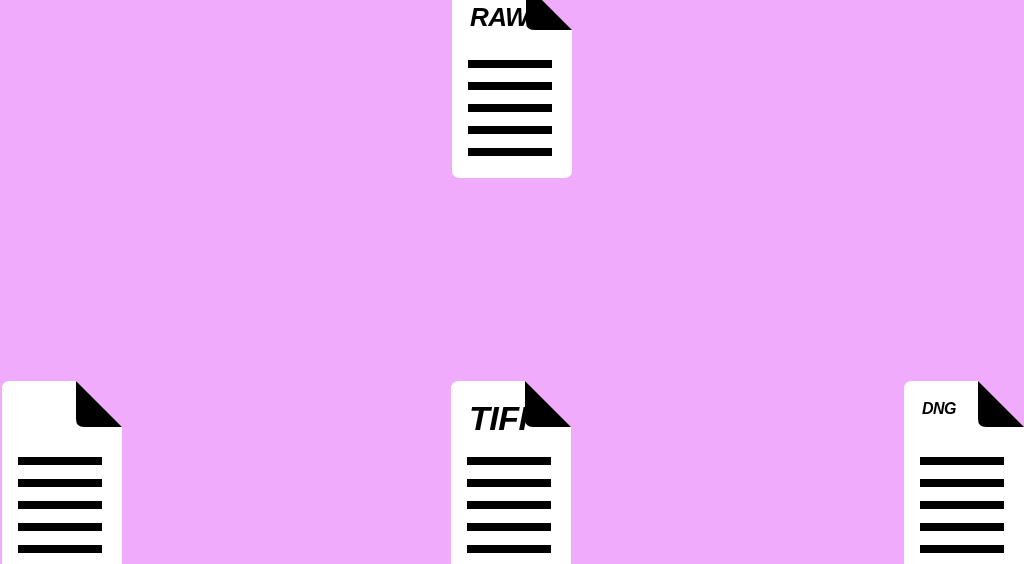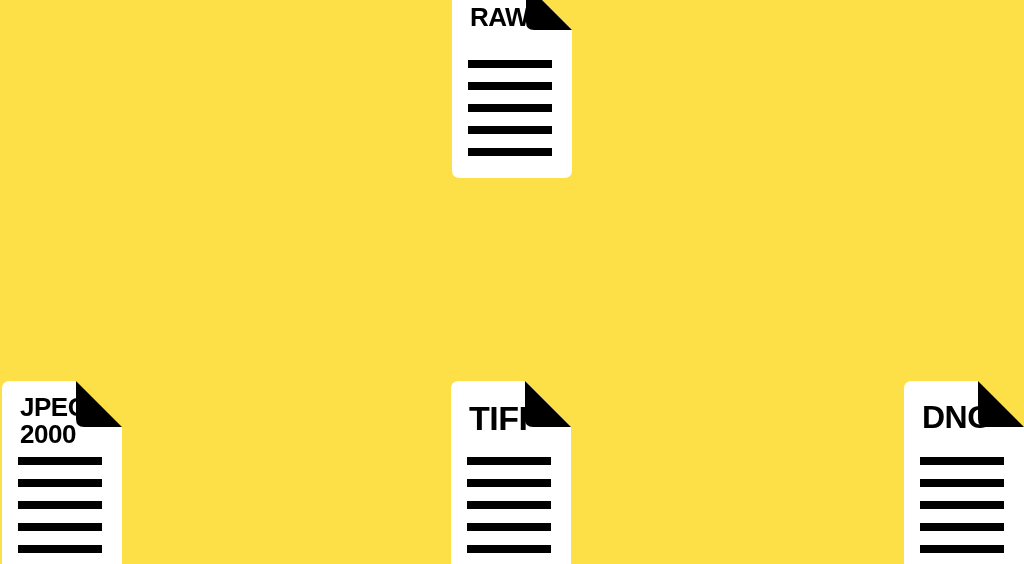--- a/index.html
+++ b/index.html
@@ -14,21 +14,22 @@
     overflow: hidden;
     font-family: "Liberation Sans", sans-serif;
     background: #000000;
   }
   #stage {
     position: absolute;
     left: 0;
     top: 0;
     width: 1024px;
     height: 564px;
-    background: #fde047;
+    background: #f0abfc;
+    font-style: italic;
   }
   .doc {
     position: absolute;
   }
   .doc svg {
     display: block;
     overflow: visible;
   }
   .doc-label {
     position: absolute;
@@ -65,21 +66,20 @@
       <path d="M8 0 L74 0 L120 46 L120 186 Q120 194 112 194 L8 194 Q0 194 0 186 L0 8 Q0 0 8 0 Z" fill="#ffffff"></path>
       <path d="M74 0 L120 46 L82 46 Q74 46 74 38 Z" fill="#000000"></path>
       <g fill="#000000">
         <rect x="16" y="76" width="84" height="8"></rect>
         <rect x="16" y="98" width="84" height="8"></rect>
         <rect x="16" y="120" width="84" height="8"></rect>
         <rect x="16" y="142" width="84" height="8"></rect>
         <rect x="16" y="164" width="84" height="8"></rect>
       </g>
     </svg>
-    <div class="doc-label" style="left: 18px; top: 13px; font-size: 26px;"><span>JPEG</span><br><span>2000</span></div>
   </div>
 
   <div class="doc" id="doc-tiff" style="left: 451px; top: 381px;">
     <svg width="120" height="194" viewBox="0 0 120 194">
       <path d="M8 0 L74 0 L120 46 L120 186 Q120 194 112 194 L8 194 Q0 194 0 186 L0 8 Q0 0 8 0 Z" fill="#ffffff"></path>
       <path d="M74 0 L120 46 L82 46 Q74 46 74 38 Z" fill="#000000"></path>
       <g fill="#000000">
         <rect x="16" y="76" width="84" height="8"></rect>
         <rect x="16" y="98" width="84" height="8"></rect>
         <rect x="16" y="120" width="84" height="8"></rect>
@@ -95,16 +95,16 @@
       <path d="M8 0 L74 0 L120 46 L120 186 Q120 194 112 194 L8 194 Q0 194 0 186 L0 8 Q0 0 8 0 Z" fill="#ffffff"></path>
       <path d="M74 0 L120 46 L82 46 Q74 46 74 38 Z" fill="#000000"></path>
       <g fill="#000000">
         <rect x="16" y="76" width="84" height="8"></rect>
         <rect x="16" y="98" width="84" height="8"></rect>
         <rect x="16" y="120" width="84" height="8"></rect>
         <rect x="16" y="142" width="84" height="8"></rect>
         <rect x="16" y="164" width="84" height="8"></rect>
       </g>
     </svg>
-    <div class="doc-label" style="left: 18px; top: 20px; font-size: 32px;">DNG</div>
+    <div class="doc-label" style="left: 18px; top: 20px; font-size: 16px;">DNG</div>
   </div>
 
 </div>
 
 </body></html>

